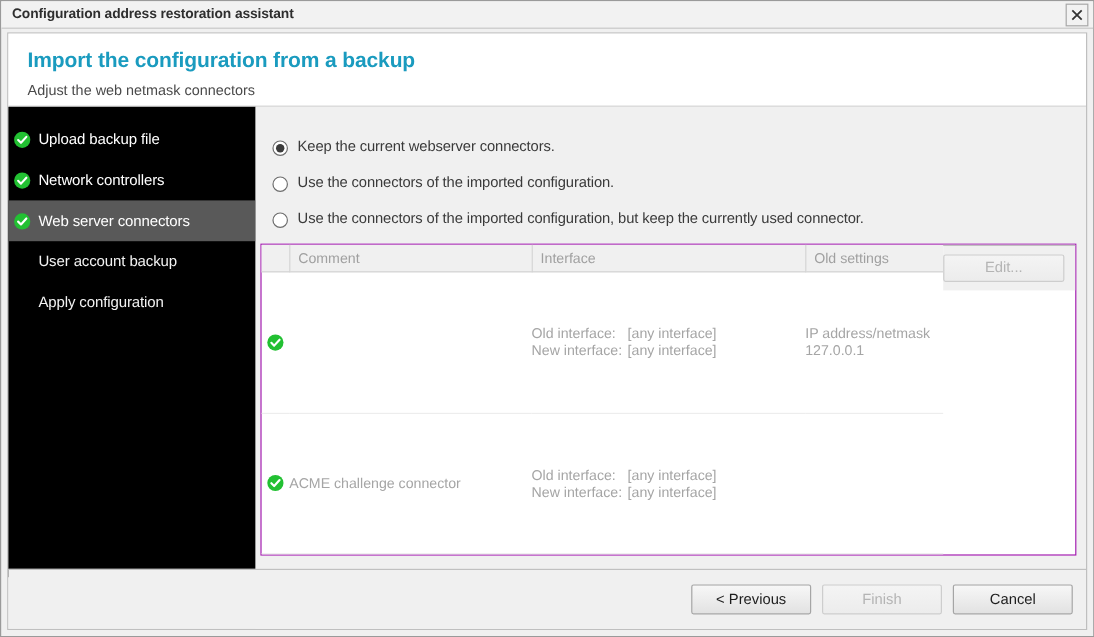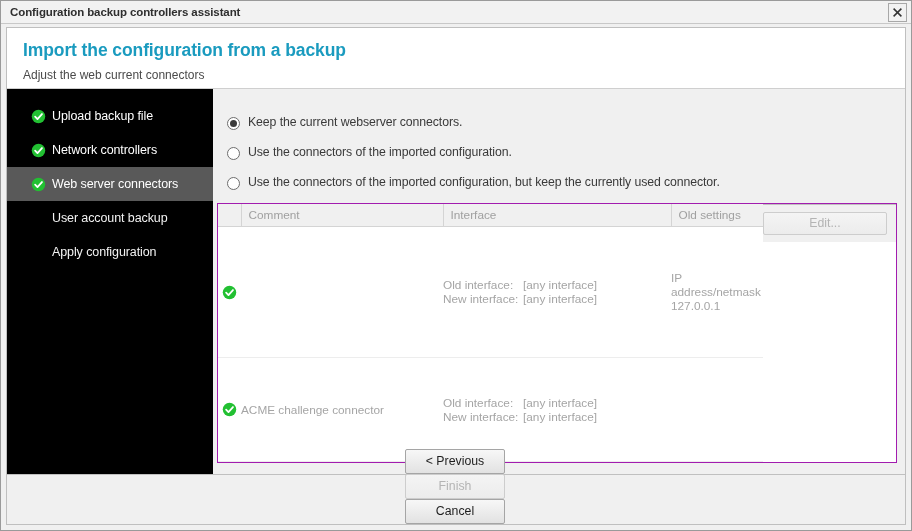--- a/index.html
+++ b/index.html
@@ -100,21 +100,21 @@
     flex: 0 0 206px;
     background: #000000;
     padding-top: 10px;
     box-sizing: border-box;
     height: 392px;
   }
   .nav-item {
     display: flex;
     align-items: center;
     height: 34px;
-    padding-left: 24px;
+    padding-left: 4px;
     box-sizing: border-box;
     cursor: pointer;
   }
   .nav-item.active { background: #595959; }
   .nav-check {
     width: 15px;
     height: 15px;
     flex: 0 0 15px;
     margin-right: 6px;
     display: block;
@@ -266,64 +266,63 @@
     box-sizing: border-box;
     cursor: pointer;
     padding: 0;
   }
   .btn.disabled {
     color: #b4b4b4;
     background: linear-gradient(#f4f4f4, #ececec);
     border-color: #cdcdcd;
     cursor: default;
   }
-  .btn-edit { width: 124px; }
+  .btn-edit { width: 101px; }
 
   
   .footer-bar {
     position: absolute;
     left: 0;
     right: 0;
     bottom: 0;
     height: 50px;
     background: #f0f0f0;
     border-top: 1px solid #c0c0c0;
     display: flex;
     align-items: center;
     justify-content: flex-end;
     padding-right: 11px;
     box-sizing: border-box;
-    flex-direction: column;
   }
   .footer-bar .btn {
     width: 100px;
     height: 25px;
     line-height: 23px;
     margin-left: 9px;
   }
 </style>
 </head>
 <body>
 
 <div class="window">
 
   <div class="titlebar">
-    <div class="titlebar-text">Configuration backup controllers assistant</div>
+    <div class="titlebar-text">Configuration address restoration assistant</div>
     <div class="close-button">
       <svg width="11" height="11" viewBox="0 0 11 11" aria-hidden="true">
         <path d="M1.6 1.6 L9.4 9.4 M9.4 1.6 L1.6 9.4" stroke="#333" stroke-width="1.5" fill="none"></path>
       </svg>
     </div>
   </div>
 
   <div class="frame">
 
     <div class="header">
       <div class="header-title">Import the configuration from a backup</div>
-      <div class="header-subtitle">Adjust the web current connectors</div>
+      <div class="header-subtitle">Adjust the web netmask connectors</div>
     </div>
 
     <div class="body">
 
       <div class="sidebar">
         <div class="nav-item">
           <svg class="nav-check" viewBox="0 0 16 16">
             <circle cx="8" cy="8" r="7.2" fill="#22c032"></circle>
             <path d="M4.4 8.2 L6.9 10.7 L11.7 5.4" stroke="#ffffff" stroke-width="1.9" fill="none" stroke-linecap="round" stroke-linejoin="round"></path>
           </svg>

